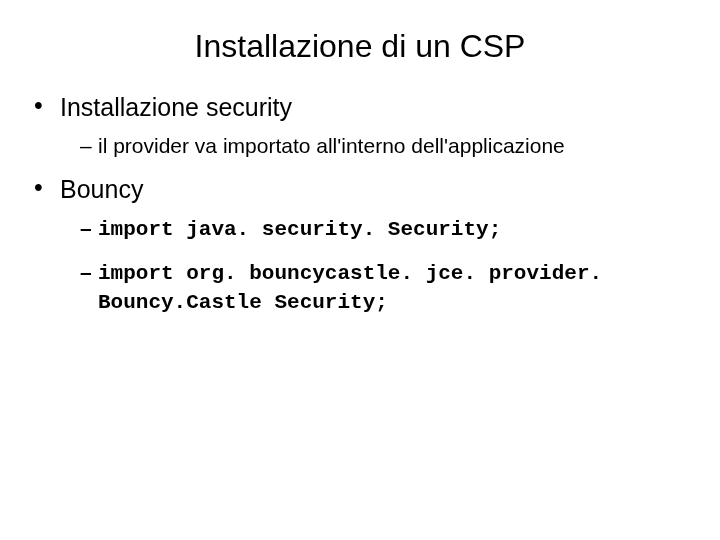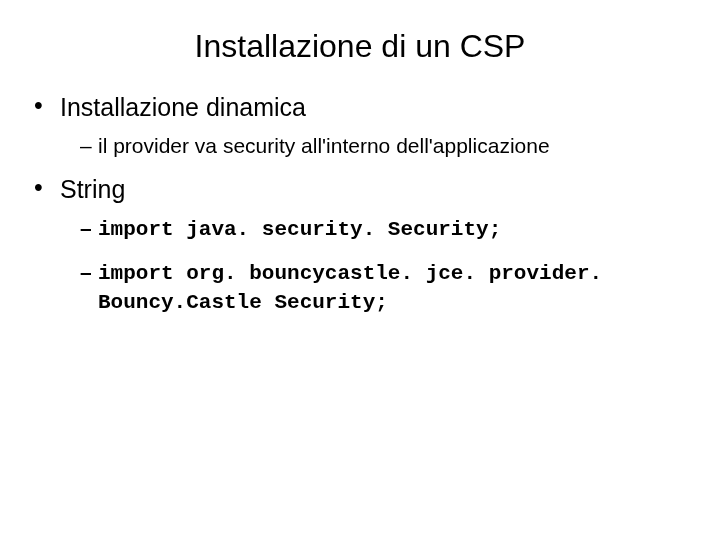--- a/index.html
+++ b/index.html
@@ -70,30 +70,30 @@
 </style>
 </head>
 <body>
 
 <div class="slide">
   <h1 class="title">Installazione di un CSP</h1>
 
   <ul class="level1">
 
     <li>
-      <span>Installazione dinamica</span>
+      <span>Installazione security</span>
       <ul class="level2">
         <li>
-          <span>il provider va security all'interno dell'applicazione</span>
+          <span>il provider va importato all'interno dell'applicazione</span>
         </li>
       </ul>
     </li>
 
     <li>
-      <span>String</span>
+      <span>Bouncy</span>
       <ul class="level2 example">
         <li>
           <span class="code">import java. security. Security;</span>
         </li>
         <li>
           <span class="code">import org. bouncycastle. jce. provider. Bouncy.Castle Security;</span>
         </li>
       </ul>
     </li>
 

